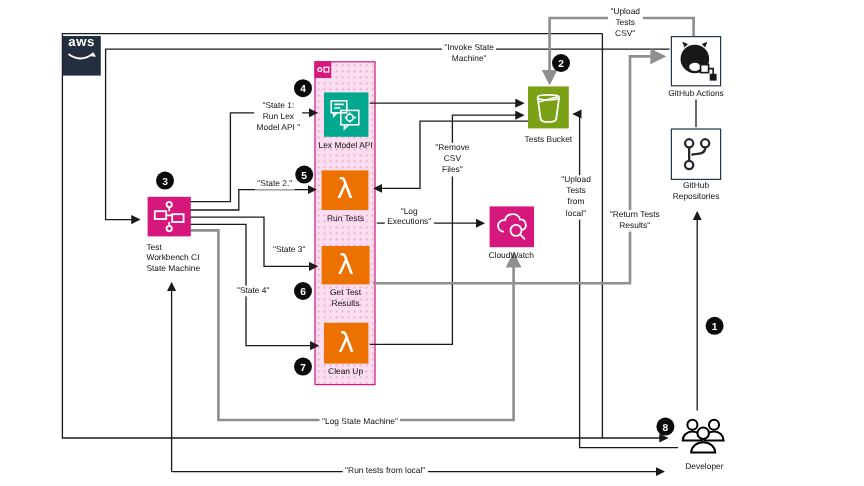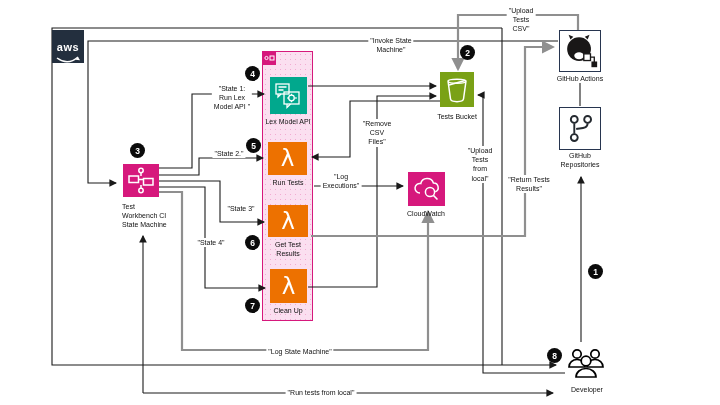--- a/index.html
+++ b/index.html
@@ -24,21 +24,21 @@
           white-space:pre-line;text-align:center;transform:translateX(-50%);}
   .nlabel.left{transform:none;text-align:left;}
   .elabel{position:absolute;z-index:3;font-size:7px;line-height:1.32;color:#111;
           white-space:pre-line;text-align:center;transform:translateX(-50%);
           background:#fff;padding:0 2px;}
   .badge{position:absolute;z-index:4;width:15px;height:15px;border-radius:50%;
          background:#0b0b0b;color:#fff;font-size:8.5px;font-weight:bold;
          display:flex;align-items:center;justify-content:center;}
   .awswrap{position:absolute;left:52px;top:30px;width:32px;height:33px;z-index:2;}
   .awstxt{color:#fff;font-weight:bold;font-size:11px;text-align:center;line-height:1;
-          padding-top:12px;letter-spacing:0.5px;}
+          padding-top:0;letter-spacing:0.5px;}
 </style>
 </head>
 <body>
 
 <div class="stage">
 
   <svg class="edges" width="720" height="405">
     <defs>
       <marker id="mb" markerWidth="7" markerHeight="7" refX="6" refY="3.5" orient="auto">
         <path d="M0,0L7,3.5L0,7Z" fill="#1a1a1a"></path>

